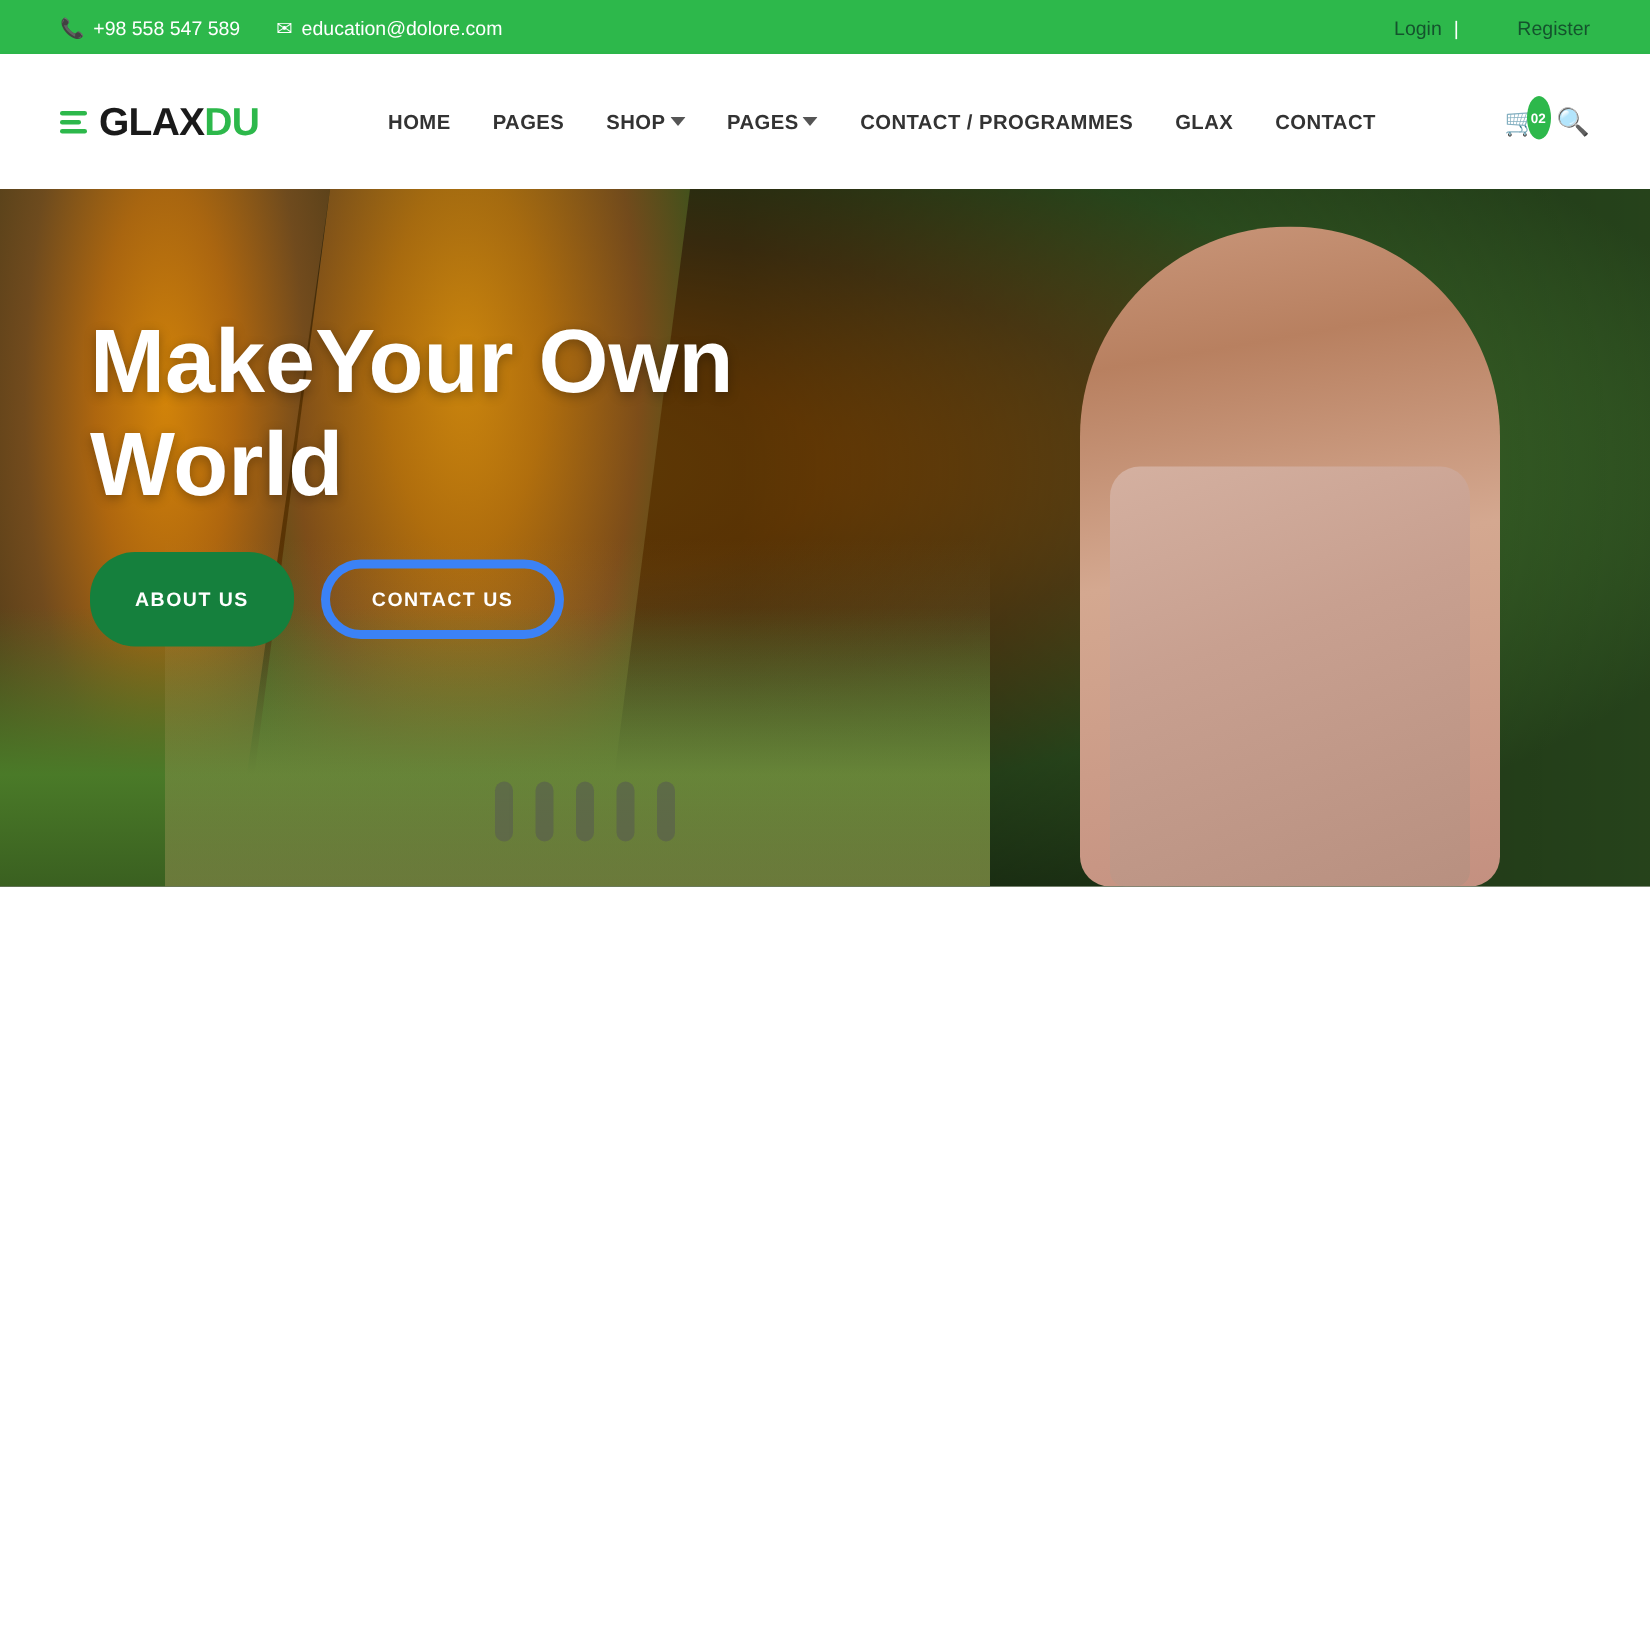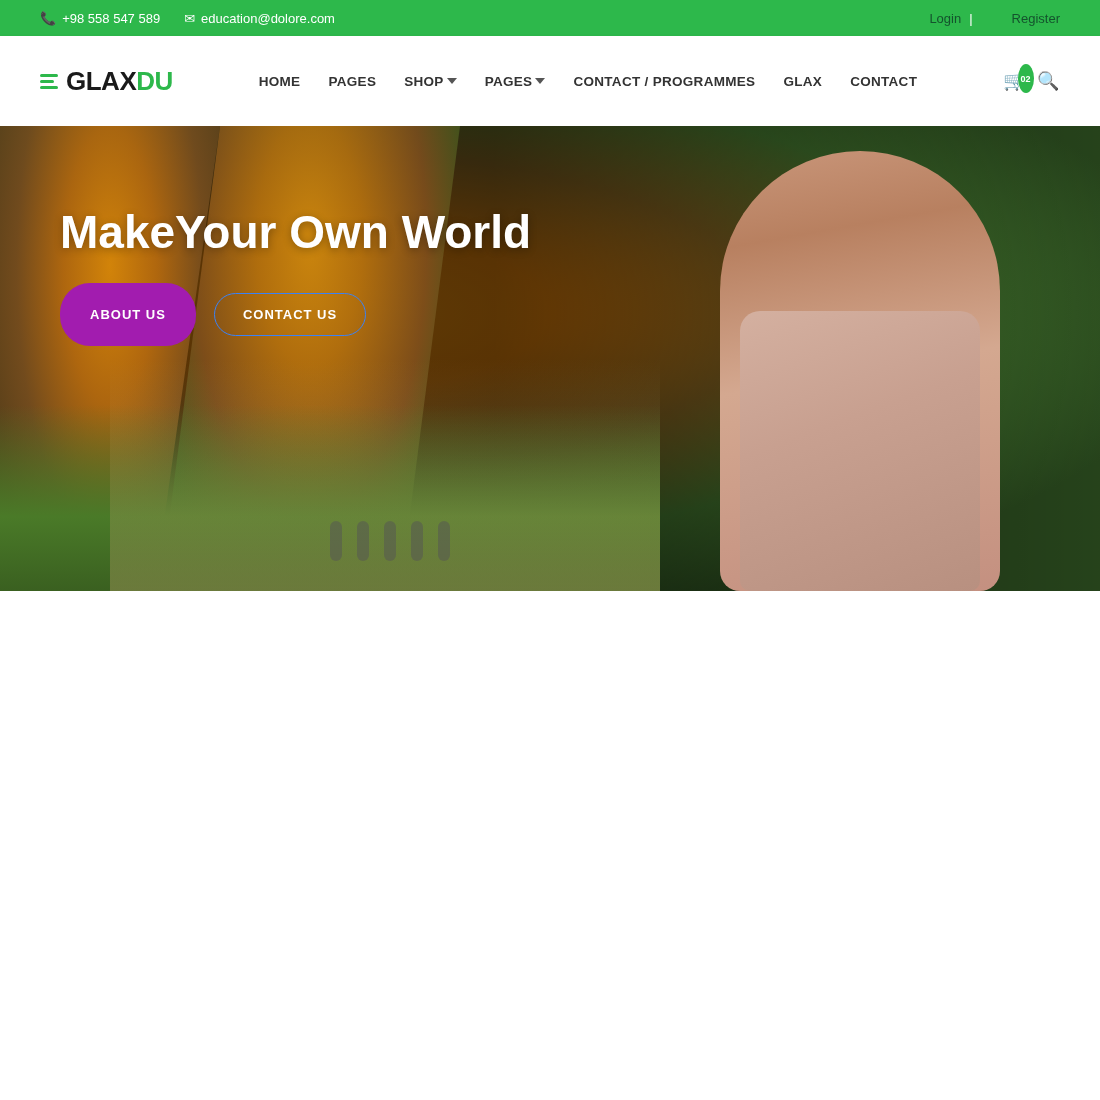--- a/index.html
+++ b/index.html
@@ -200,51 +200,51 @@
       border-radius: 6px;
     }
 
     .hero-content {
       position: relative;
       z-index: 10;
       padding: 80px 60px;
       max-width: 600px;
     }
     .hero-title {
-      font-size: 46px;
+      font-size: 60px;
       font-weight: 800;
       color: #fff;
       line-height: 1.15;
       margin-bottom: 24px;
       text-shadow: 0 2px 8px rgba(0,0,0,0.3);
     }
     .hero-desc {
       font-size: 14.5px;
       color: rgba(255,255,255,0.92);
       line-height: 1.65;
       margin-bottom: 36px;
       max-width: 520px;
     }
     .hero-buttons { display: flex; gap: 18px; align-items: center; }
     .btn-about {
-      background: #a21caf;
+      background: #15803d;
       color: #fff;
       border: none;
       padding: 24px 30px;
       border-radius: 30px;
       font-size: 13px;
       font-weight: 700;
       letter-spacing: 1px;
       cursor: pointer;
       text-transform: uppercase;
     }
     .btn-contact {
       background: transparent;
       color: #fff;
-      border: 1px solid #3b82f6;
+      border: 6px solid #3b82f6;
       padding: 13px 28px;
       border-radius: 30px;
       font-size: 13px;
       font-weight: 700;
       letter-spacing: 1px;
       cursor: pointer;
       text-transform: uppercase;
     }
 
     

